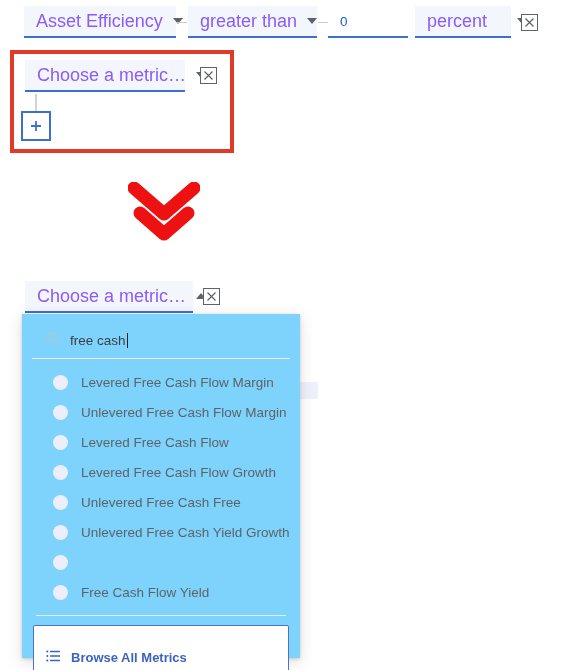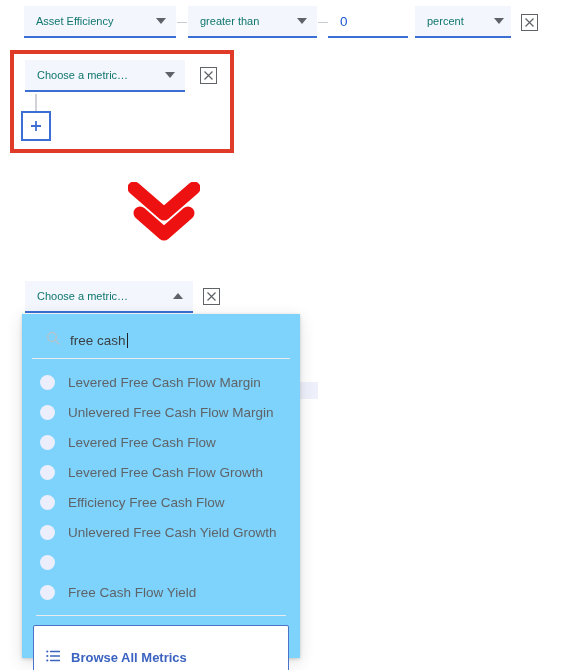--- a/index.html
+++ b/index.html
@@ -23,22 +23,22 @@
     border: none;
     border-bottom: 2px solid #3b6fd4;
     box-sizing: border-box;
     display: flex;
     align-items: center;
     padding: 0 10px 0 12px;
     height: 32px;
     cursor: pointer;
   }
   .sel .sel-label {
-    font-size: 11px;
-    color: #0f766e;
+    font-size: 18px;
+    color: #8b5cf6;
     white-space: nowrap;
     flex: 1;
   }
   .caret {
     width: 0;
     height: 0;
     border-left: 5px solid transparent;
     border-right: 5px solid transparent;
     border-top: 6px solid #5f6368;
     margin-left: 10px;
@@ -157,21 +157,21 @@
     background: #202124;
     vertical-align: -3px;
     margin-left: 1px;
   }
 
   .opt-list { padding: 8px 0 4px 0; }
   .opt {
     display: flex;
     align-items: center;
     height: 30px;
-    padding: 0 18px;
+    padding: 0 31px;
     cursor: pointer;
   }
   .radio {
     width: 15px;
     height: 15px;
     border-radius: 50%;
     background: #eceffb;
     flex: 0 0 auto;
     margin-right: 13px;
   }
@@ -301,21 +301,21 @@
     <div class="opt">
       <span class="radio"></span>
       <span class="opt-label">Levered Free Cash Flow</span>
     </div>
     <div class="opt">
       <span class="radio"></span>
       <span class="opt-label">Levered Free Cash Flow Growth</span>
     </div>
     <div class="opt">
       <span class="radio"></span>
-      <span class="opt-label">Efficiency Free Cash Flow</span>
+      <span class="opt-label">Unlevered Free Cash Free</span>
     </div>
     <div class="opt">
       <span class="radio"></span>
       <span class="opt-label">Unlevered Free Cash Yield Growth</span>
     </div>
     <div class="opt">
       <span class="radio"></span>
     </div>
     <div class="opt">
       <span class="radio"></span>

